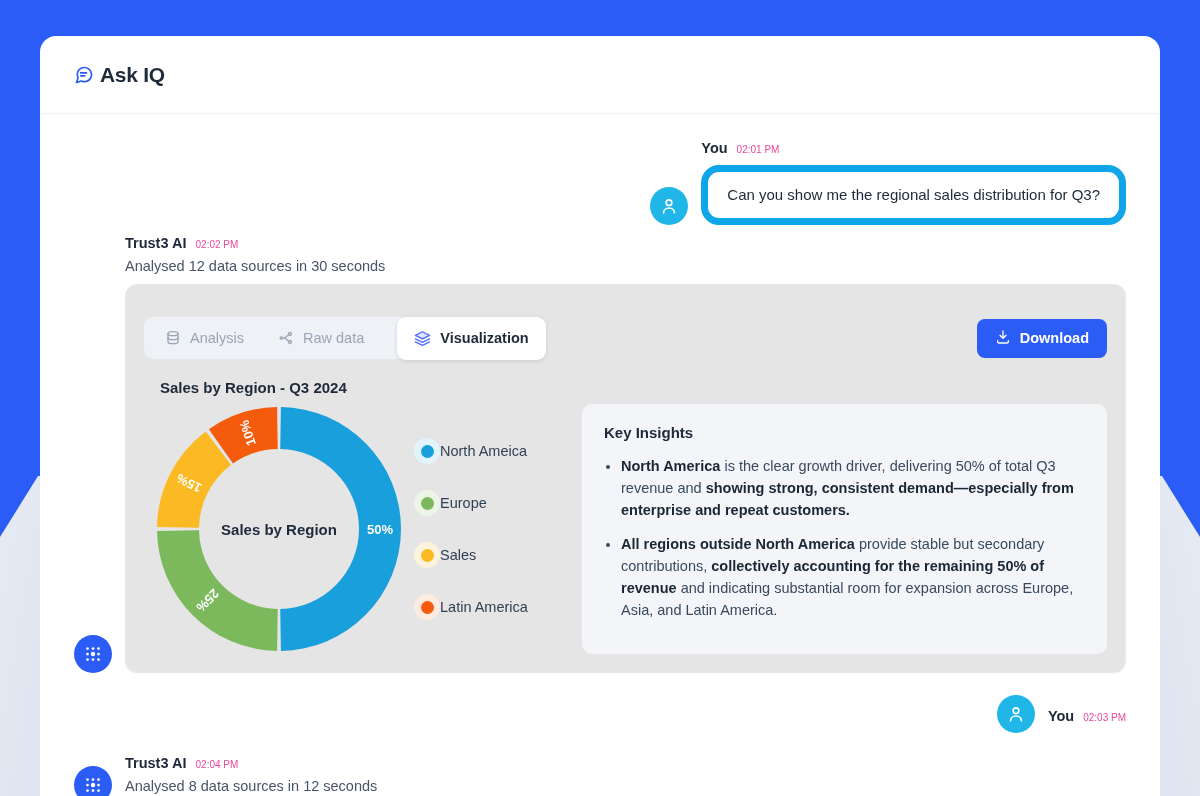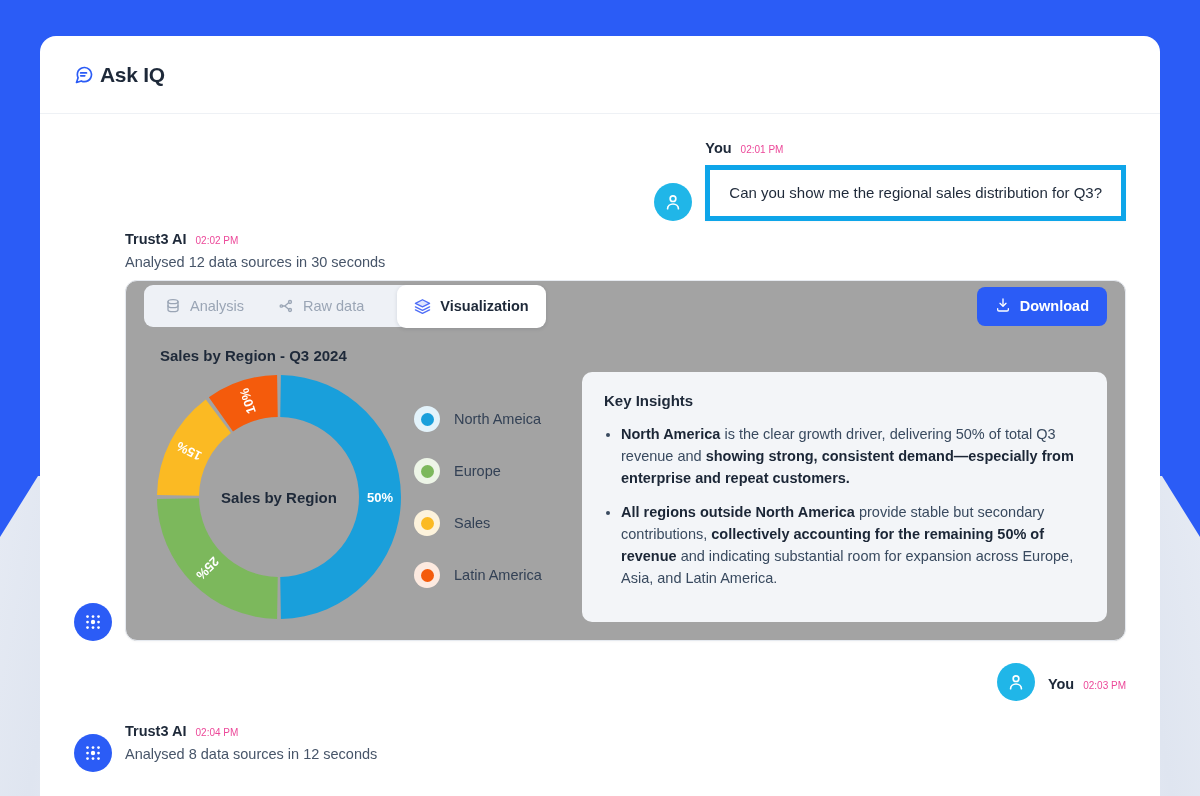--- a/index.html
+++ b/index.html
@@ -64,33 +64,33 @@
     width: 38px; height: 38px; border-radius: 50%;
     flex: 0 0 38px; display: flex; align-items: center; justify-content: center;
     order: -1;
   }
   .avatar-user { background: #20b6e8; }
   .avatar-ai   { background: #2b5cf6; }
   .meta-row { display: flex; align-items: baseline; gap: 9px; margin-bottom: 9px; }
   .meta-name { font-size: 14.5px; font-weight: 700; color: #1e2939; }
   .meta-time { font-size: 10px; color: #ec4899; }
   .bubble {
-    background: #fff; border: 5px solid #0ea5e9; border-radius: 0;
+    background: #fff; border: 7px solid #0ea5e9; border-radius: 18px;
     padding: 13px 19px; font-size: 15px; color: #1e2939; line-height: 1.35;
     box-shadow: 0 1px 2px rgba(16,24,40,.03);
     white-space: nowrap;
   }
 
   
   .msg-ai { display: flex; align-items: flex-end; gap: 13px; margin-bottom: 14px; }
   .msg-ai .body { flex: 1; min-width: 0; }
   .ai-sub { font-size: 14.5px; color: #475569; margin-top: -2px; margin-bottom: 10px; }
   .result-card {
-    border: 1px solid #e6eaf0; border-radius: 12px; background: #a3a3a3;
-    padding: 4px 18px 18px 18px;
+    border: 1px solid #e6eaf0; border-radius: 12px; background: #e5e5e5;
+    padding: 32px 18px 18px 18px;
     box-shadow: 0 1px 2px rgba(16,24,40,.03);
   }
 
   
   .toolbar { display: flex; align-items: center; justify-content: space-between; }
   .tabs {
     display: flex; align-items: center; gap: 4px;
     background: #eef1f6; border-radius: 9px; padding: 5px 6px;
     position: relative;
   }
@@ -126,21 +126,21 @@
   .donut-center {
     position: absolute; inset: 0; display: flex;
     align-items: center; justify-content: center;
     font-size: 15px; font-weight: 700; color: #1e2939;
     pointer-events: none;
   }
   .slice-label {
     font-size: 13px; font-weight: 700; fill: #ffffff;
   }
   .legend { display: flex; flex-direction: column; gap: 26px; padding-left: 10px; }
-  .legend-item { display: flex; align-items: center; gap: 14px; }
+  .legend-item { display: flex; align-items: center; }
   .legend-dot-outer {
     width: 26px; height: 26px; border-radius: 50%;
     display: flex; align-items: center; justify-content: center; flex: 0 0 26px;
   }
   .legend-dot { width: 13px; height: 13px; border-radius: 50%; }
   .legend-label { font-size: 14.5px; color: #334155; white-space: nowrap; }
 
   
   .insights {
     flex: 1; background: #f3f5f8; border-radius: 10px;

